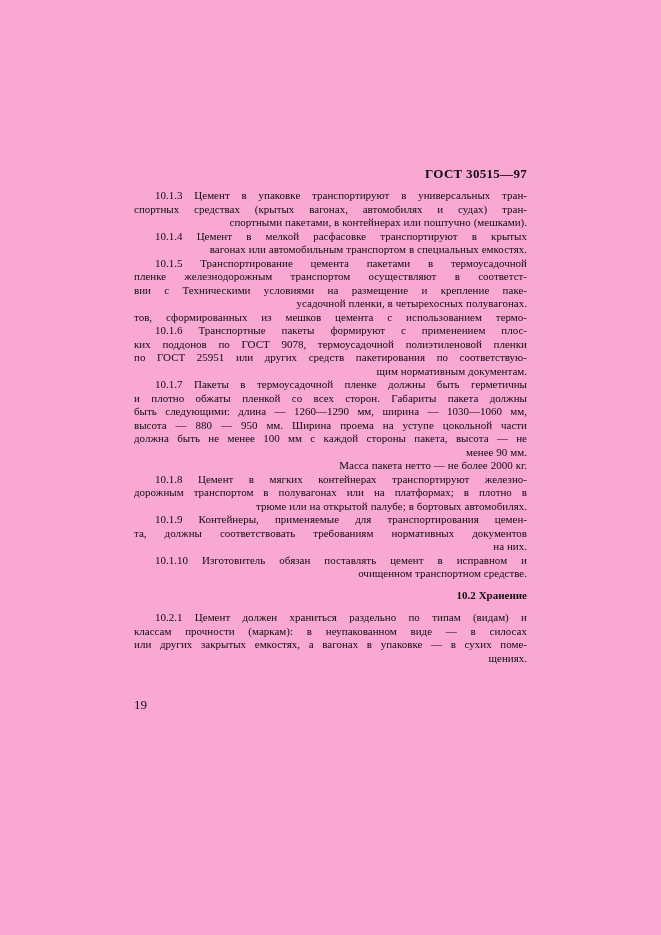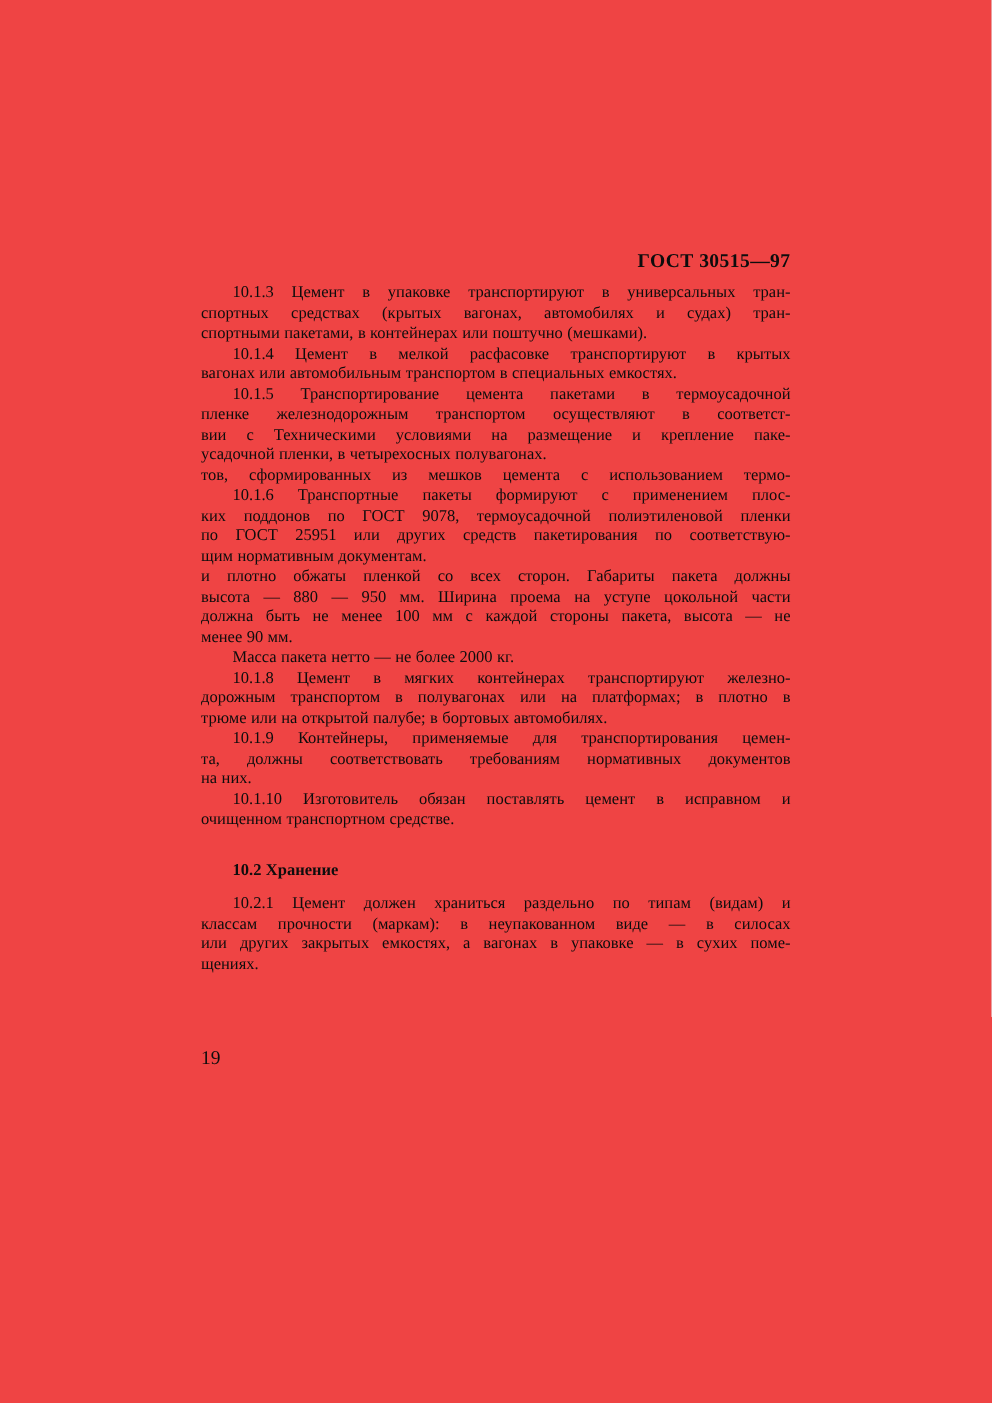--- a/index.html
+++ b/index.html
@@ -1,21 +1,21 @@
 <!DOCTYPE html>
 <html><head>
 <meta charset="utf-8">
 <style>
   * { margin: 0; padding: 0; box-sizing: border-box; }
   html, body { background: #e8e8e8; }
   .page {
     position: relative;
     width: 661px;
     height: 935px;
-    background: #ef4444;
+    background: #f9a8d4;
     font-family: "Liberation Serif", "DejaVu Serif", serif;
     color: #0d0d0d;
     overflow: hidden;
     margin: 0 auto;
   }
   .running-header {
     position: absolute;
     top: 166px;
     left: 134px;
     width: 393px;
@@ -28,31 +28,31 @@
     position: absolute;
     top: 189px;
     left: 134px;
     width: 393px;
     font-size: 11px;
     line-height: 13.5px;
   }
   .para { margin: 0; }
   .para .line {
     display: block;
-    text-align: left;
+    text-align: right;
     word-spacing: 0.2px;
   }
   .para .line.fill {
     text-align: justify;
     text-align-last: justify;
   }
   .para .line.first { text-indent: 21px; }
   .para.heading {
     font-weight: bold;
-    margin-top: 20px;
+    margin-top: 8px;
     margin-bottom: 9px;
   }
   .page-number {
     position: absolute;
     top: 697px;
     left: 134px;
     width: 366px;
     text-align: left;
     font-size: 13px;
   }
@@ -80,21 +80,23 @@
         <div class="line">усадочной пленки, в четырехосных полувагонах.</div>
         <div class="line fill">тов, сформированных из мешков цемента с использованием термо-</div>
       </div>
       <div class="para">
         <div class="line first fill">10.1.6 Транспортные пакеты формируют с применением плос-</div>
         <div class="line fill">ких поддонов по ГОСТ 9078, термоусадочной полиэтиленовой пленки</div>
         <div class="line fill">по ГОСТ 25951 или других средств пакетирования по соответствую-</div>
         <div class="line">щим нормативным документам.</div>
       </div>
       <div class="para">
+        <div class="line first fill">10.1.7 Пакеты в термоусадочной пленке должны быть герметичны</div>
         <div class="line fill">и плотно обжаты пленкой со всех сторон. Габариты пакета должны</div>
+        <div class="line fill">быть следующими: длина — 1260—1290 мм, ширина — 1030—1060 мм,</div>
         <div class="line fill">высота — 880 — 950 мм. Ширина проема на уступе цокольной части</div>
         <div class="line fill">должна быть не менее 100 мм с каждой стороны пакета, высота — не</div>
         <div class="line">менее 90 мм.</div>
       </div>
       <div class="para">
         <div class="line first">Масса пакета нетто — не более 2000 кг.</div>
       </div>
       <div class="para">
         <div class="line first fill">10.1.8 Цемент в мягких контейнерах транспортируют железно-</div>
         <div class="line fill">дорожным транспортом в полувагонах или на платформах; в плотно в</div>

